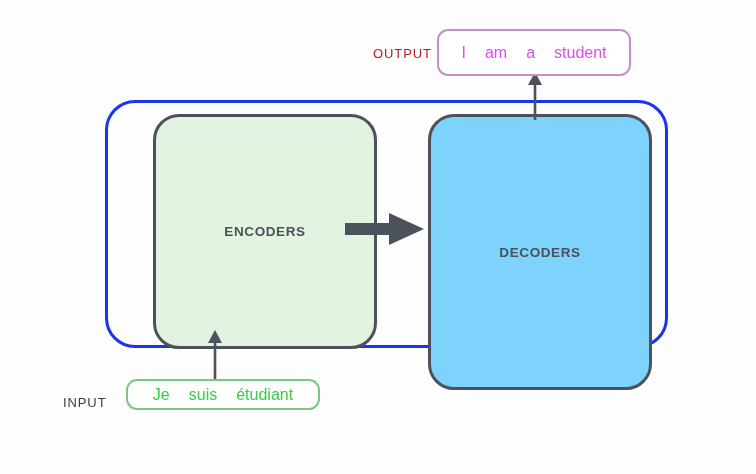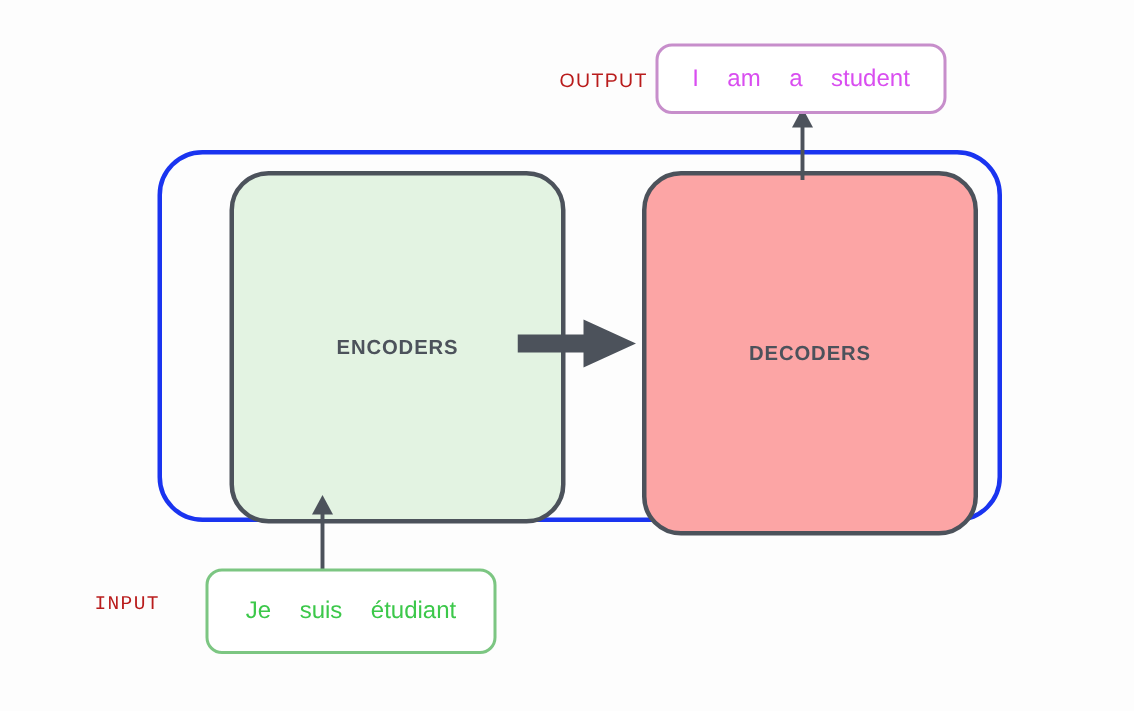--- a/index.html
+++ b/index.html
@@ -39,22 +39,22 @@
     color:#4c525b;
     font-weight:700;
     user-select:none;
   }
   #encoders{
     left:113px;top:114px;width:224px;height:235px;
     background:#e3f3e2;
     margin-left:40px;
   }
   #decoders{
-    left:428px;top:114px;width:224px;height:243px;
-    background:#fca5a5;
+    left:428px;top:114px;width:224px;height:276px;
+    background:#7dd3fc;
   }
 
   
   .thick-arrow{
     position:absolute;
     left:345px;top:212px;
     width:80px;height:34px;
   }
 
   
@@ -75,45 +75,43 @@
   }
   .token-box .tokens{
     display:flex;
     align-items:baseline;
     gap:19px;
     white-space:nowrap;
   }
   .token{font-size:16px;line-height:1;}
 
   #input-box{
-    left:126px;top:379px;width:194px;height:57px;
+    left:126px;top:379px;width:194px;height:31px;
     border:2px solid #7cc682;
-    margin-left:11px;
   }
   #input-box .token{color:#3cc84a;}
 
   #output-box{
     left:437px;top:29px;width:194px;height:47px;
     border:2px solid #c78ecb;
   }
   #output-box .token{color:#d94ef0;}
 
   
   .side-label{
     position:absolute;
     font-size:13px;
     letter-spacing:0.9px;
     font-weight:400;
     user-select:none;
     white-space:nowrap;
   }
   #label-input{
     left:63px;top:395px;
-    color:#b91c1c;
-    font-family:Liberation Mono, monospace;
+    color:#404040;
   }
   #label-output{
     left:373px;top:46px;
     color:#b91c1c;
   }
 </style>
 </head>
 <body>
 
 <div id="stage">

